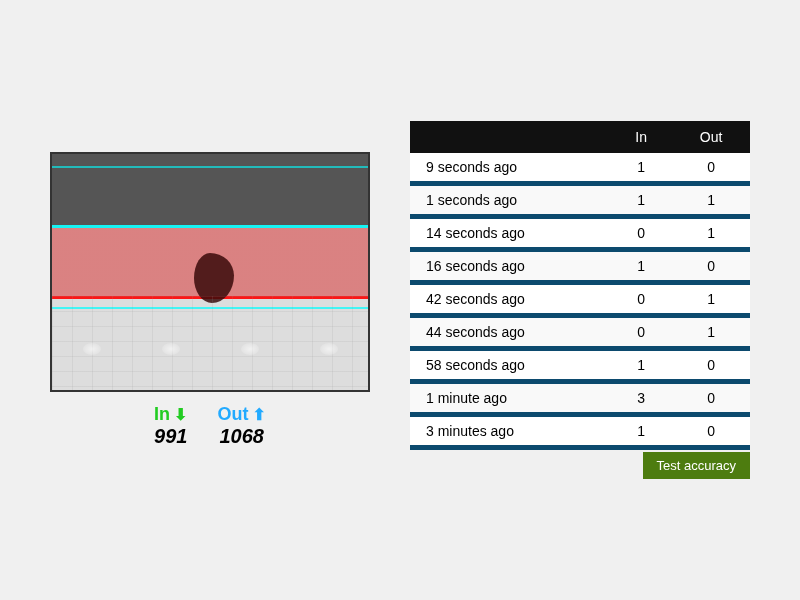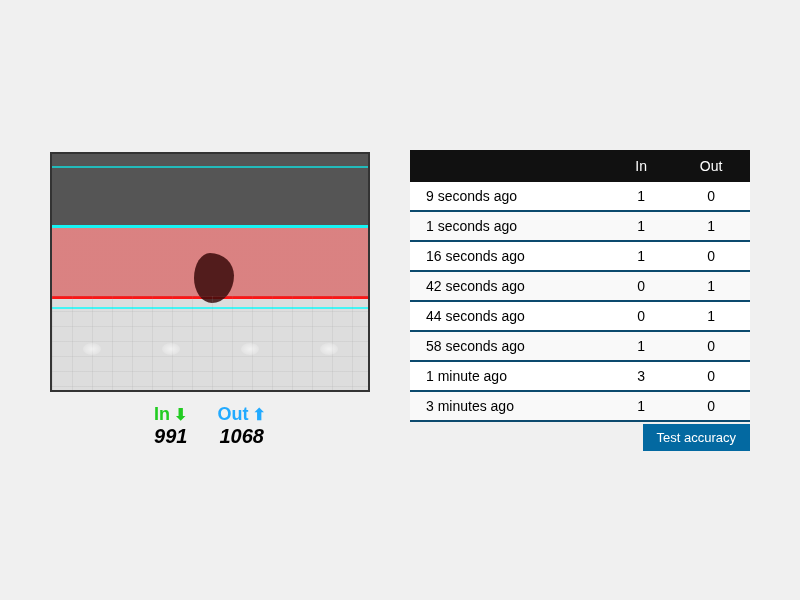--- a/index.html
+++ b/index.html
@@ -159,35 +159,35 @@
       padding: 8px 16px;
       font-size: 14px;
       font-weight: normal;
       text-align: center;
     }
     .data-table thead th:first-child {
       text-align: left;
       width: 200px;
     }
     .data-table tbody tr {
-      border-bottom: 2px solid #0c4a6e;
+      border-bottom: 5px solid #0c4a6e;
     }
     .data-table tbody tr:nth-child(even) {
       background: #f9f9f9;
     }
     .data-table tbody td {
       padding: 6px 16px;
       font-size: 14px;
       text-align: center;
     }
     .data-table tbody td:first-child {
       text-align: left;
     }
     .test-accuracy-btn {
-      background: #0369a1;
+      background: #4d7c0f;
       color: white;
       border: none;
       padding: 6px 14px;
       font-size: 13px;
       cursor: pointer;
       margin-top: 2px;
       align-self: flex-end;
     }
   </style>
 </head>
@@ -243,20 +243,25 @@
           <td>9 seconds ago</td>
           <td>1</td>
           <td>0</td>
         </tr>
         <tr>
           <td>1 seconds ago</td>
           <td>1</td>
           <td>1</td>
         </tr>
         <tr>
+          <td>14 seconds ago</td>
+          <td>0</td>
+          <td>1</td>
+        </tr>
+        <tr>
           <td>16 seconds ago</td>
           <td>1</td>
           <td>0</td>
         </tr>
         <tr>
           <td>42 seconds ago</td>
           <td>0</td>
           <td>1</td>
         </tr>
         <tr>

